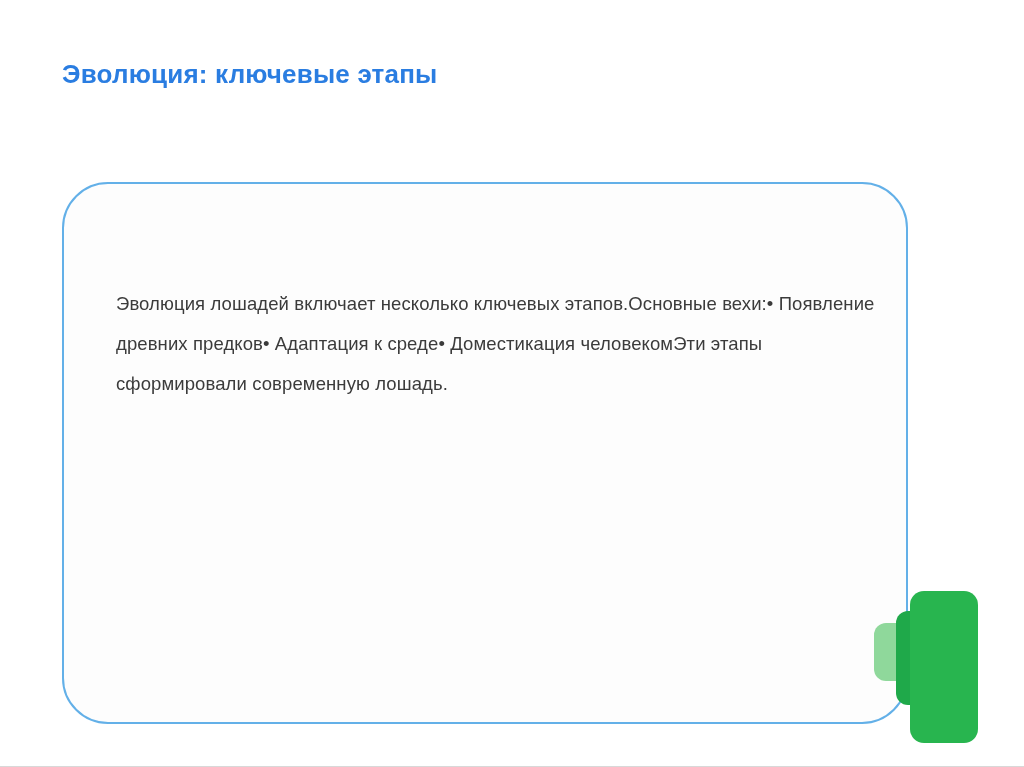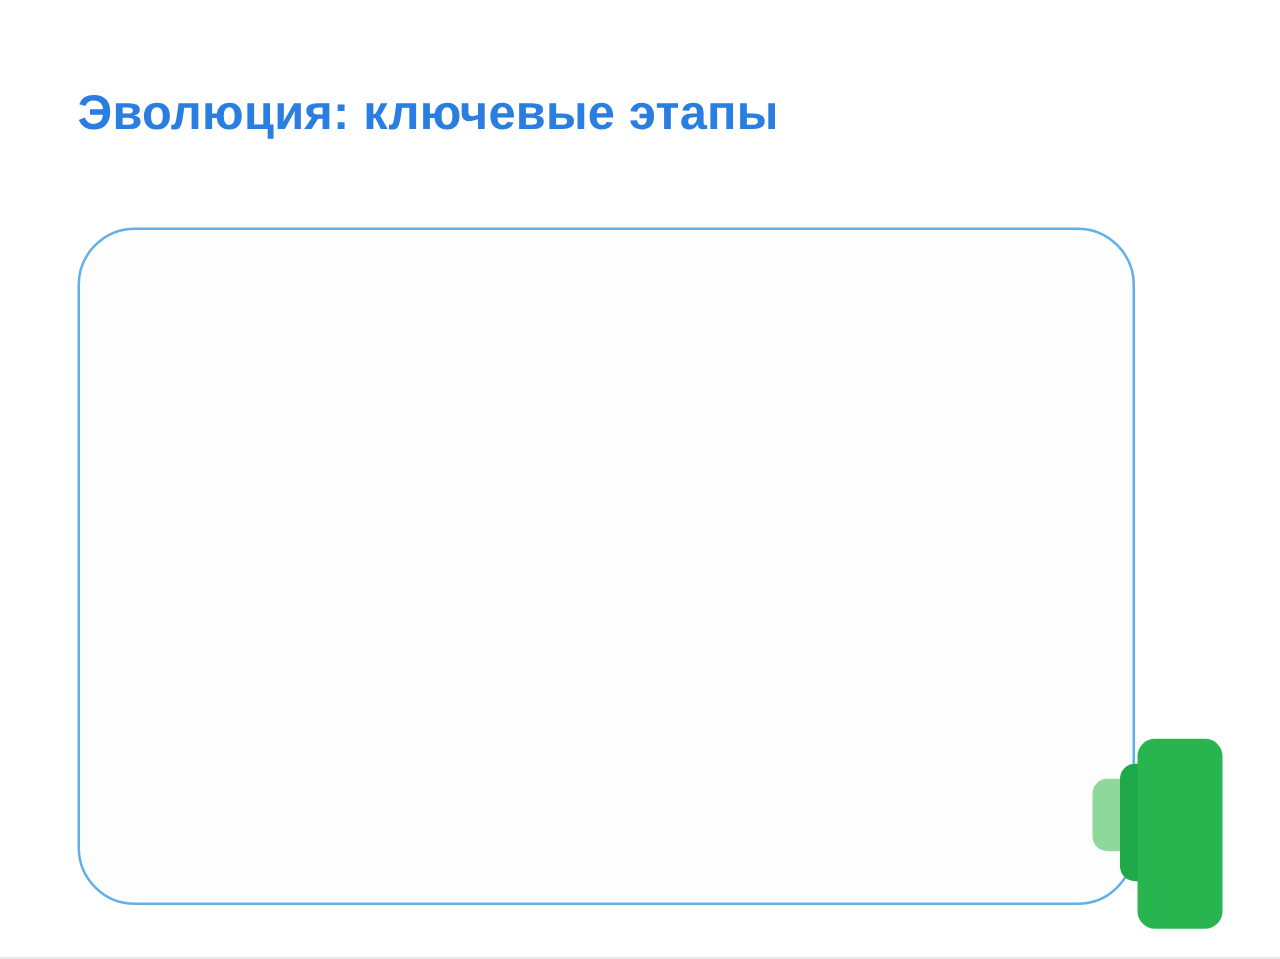--- a/index.html
+++ b/index.html
@@ -27,21 +27,21 @@
     bottom: 0;
     width: 1024px;
     height: 1px;
     background: #d8d8d8;
   }
   .slide-title {
     position: absolute;
     left: 62px;
     top: 42px;
     width: 900px;
-    font-size: 39px;
+    font-size: 26px;
     font-weight: bold;
     color: #2a7de1;
     letter-spacing: 0.2px;
     line-height: 1.2;
     white-space: nowrap;
   }
   .content-card {
     position: absolute;
     left: 62px;
     top: 182px;
@@ -92,19 +92,20 @@
 </style>
 </head>
 <body>
 
 <div class="slide">
 
   <h1 class="slide-title">Эволюция: ключевые этапы</h1>
 
   <div class="content-card"></div>
 
+  <div class="body-text">Эволюция лошадей включает несколько ключевых этапов.Основные вехи:• Появление древних предков• Адаптация к среде• Доместикация человекомЭти этапы сформировали современную лошадь.</div>
 
   <div class="deco deco-light"></div>
   <div class="deco deco-dark"></div>
   <div class="deco deco-main"></div>
 
   <div class="slide-border-bottom"></div>
 </div>
 
 </body></html>

